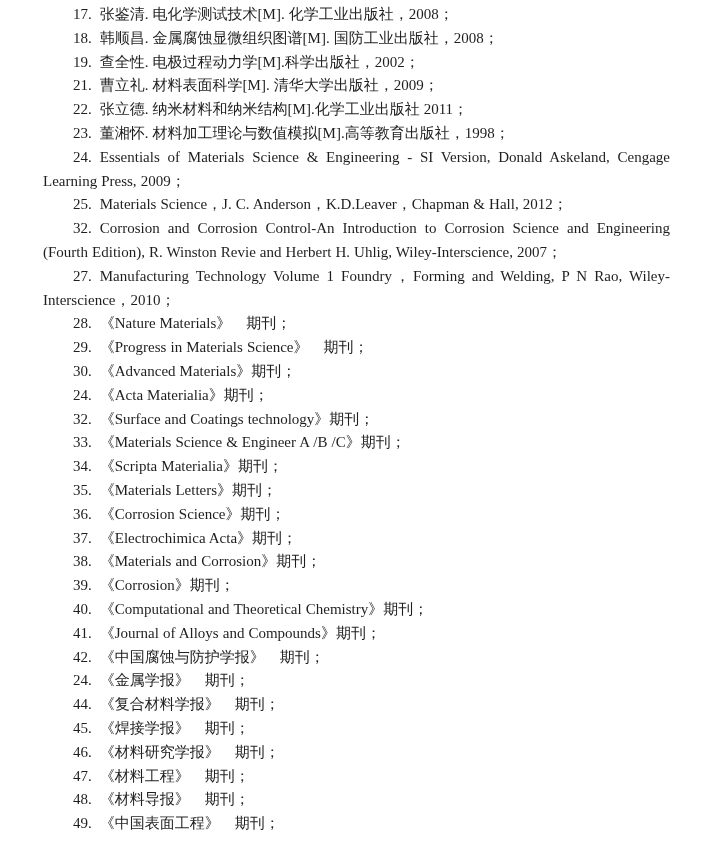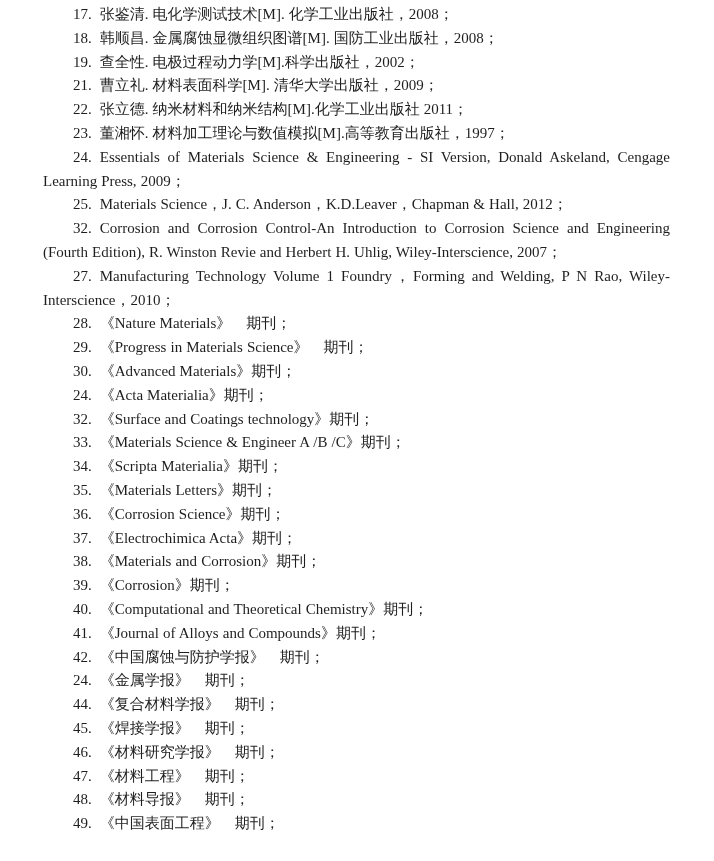--- a/index.html
+++ b/index.html
@@ -42,21 +42,21 @@
 </head>
 <body>
 
 <div class="page">
   <div class="ref-list" id="ref-list">
       <p class="ref-item"><span class="ref-num">17.</span><span class="ref-text">张鉴清. 电化学测试技术[M]. 化学工业出版社，2008；</span></p>
       <p class="ref-item"><span class="ref-num">18.</span><span class="ref-text">韩顺昌. 金属腐蚀显微组织图谱[M]. 国防工业出版社，2008；</span></p>
       <p class="ref-item"><span class="ref-num">19.</span><span class="ref-text">查全性. 电极过程动力学[M].科学出版社，2002；</span></p>
       <p class="ref-item"><span class="ref-num">21.</span><span class="ref-text">曹立礼. 材料表面科学[M]. 清华大学出版社，2009；</span></p>
       <p class="ref-item"><span class="ref-num">22.</span><span class="ref-text">张立德. 纳米材料和纳米结构[M].化学工业出版社 2011；</span></p>
-      <p class="ref-item"><span class="ref-num">23.</span><span class="ref-text">董湘怀. 材料加工理论与数值模拟[M].高等教育出版社，1997；</span></p>
+      <p class="ref-item"><span class="ref-num">23.</span><span class="ref-text">董湘怀. 材料加工理论与数值模拟[M].高等教育出版社，1998；</span></p>
       <p class="ref-item"><span class="ref-num">24.</span><span class="ref-text">Essentials of Materials Science &amp; Engineering - SI Version, Donald Askeland, Cengage Learning Press, 2009；</span></p>
       <p class="ref-item"><span class="ref-num">25.</span><span class="ref-text">Materials Science，J. C. Anderson，K.D.Leaver，Chapman &amp; Hall, 2012；</span></p>
       <p class="ref-item"><span class="ref-num">32.</span><span class="ref-text">Corrosion and Corrosion Control-An Introduction to Corrosion Science and Engineering (Fourth Edition), R. Winston Revie and Herbert H. Uhlig, Wiley-Interscience, 2007；</span></p>
       <p class="ref-item"><span class="ref-num">27.</span><span class="ref-text">Manufacturing Technology Volume 1 Foundry，Forming and Welding, P N Rao, Wiley-Interscience，2010；</span></p>
       <p class="ref-item"><span class="ref-num">28.</span><span class="ref-text">《Nature Materials》　期刊；</span></p>
       <p class="ref-item"><span class="ref-num">29.</span><span class="ref-text">《Progress in Materials Science》　期刊；</span></p>
       <p class="ref-item"><span class="ref-num">30.</span><span class="ref-text">《Advanced Materials》期刊；</span></p>
       <p class="ref-item"><span class="ref-num">24.</span><span class="ref-text">《Acta Materialia》期刊；</span></p>
       <p class="ref-item"><span class="ref-num">32.</span><span class="ref-text">《Surface and Coatings technology》期刊；</span></p>
       <p class="ref-item"><span class="ref-num">33.</span><span class="ref-text">《Materials Science &amp; Engineer A /B /C》期刊；</span></p>

